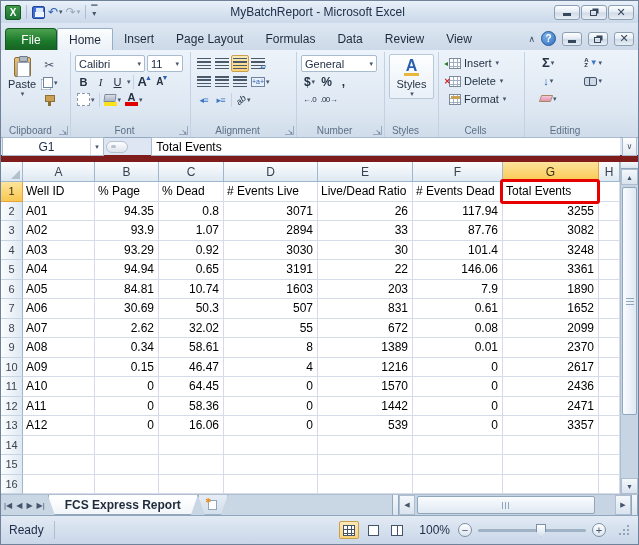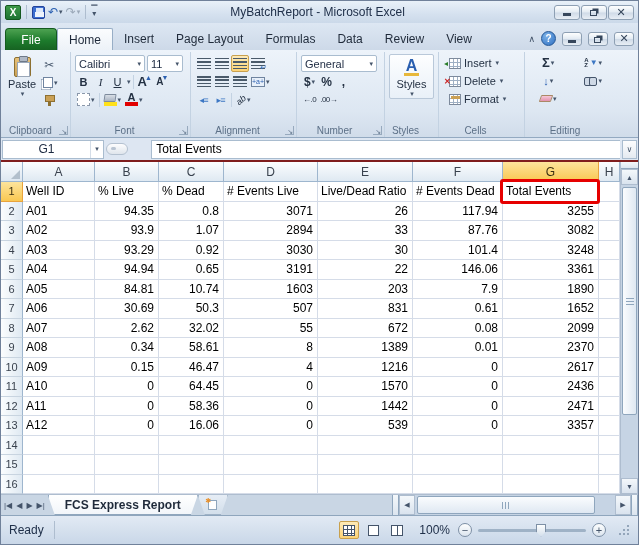--- a/index.html
+++ b/index.html
@@ -121,21 +121,21 @@
   .sum-ic { font-size:13px; font-weight:bold; color:#243143; line-height:12px; }
   .sort-ic { font-size:6px; line-height:5px; white-space:pre; color:#243143; font-weight:bold; display:inline-block; }
   .funnel { color:#3c77c4; font-size:8px; margin-left:1px; }
   .filldn-ic { color:#2a5fb0; font-size:11px; font-weight:bold; }
   .find-ic { width:13px; height:8px; position:relative; }
   .find-ic:before, .find-ic:after { content:""; position:absolute; top:0; width:6px; height:7px; border:1px solid #44546a; border-radius:2px; background:#cfd9e6; }
   .find-ic:before{ left:0; } .find-ic:after{ right:0; }
   .eraser-ic { width:12px; height:7px; background:linear-gradient(#f6c8d8,#e391ad); border:1px solid #a86; transform:skewX(-20deg); border-radius:1px; }
 
   
-  .fbar { height:24px; background:#dde6f2; border-bottom:2px solid #7f1d1d;
+  .fbar { height:24px; background:#dde6f2; border-bottom:7px solid #7f1d1d;
     display:flex; align-items:center; padding:2px 1px; gap:2px; }
   .namebox { width:102px; height:19px; background:#fff; border:1px solid #a9bccf;
     display:flex; align-items:center; font-size:12px; color:#1c2940; }
   .namebox .nb-text { flex:1; text-align:center; }
   .nb-dd { width:13px; height:100%; display:flex; align-items:center; justify-content:center;
     font-size:7px; color:#44546a; border-left:1px solid #d4dde8; }
   .capsule { width:22px; height:12px; border-radius:7px; background:linear-gradient(#fdfdfe,#dfe5ec);
     border:1px solid #b4c1d0; position:relative; }
   .capsule:before { content:""; position:absolute; left:4px; top:3px; width:5px; height:3px; border-radius:2px; background:#b9c4d2; }
   .fx { font-size:12px; color:#3a4a60; font-style:italic; font-family:"Liberation Serif", serif; padding:0 4px;margin-top:43px; }
@@ -519,21 +519,21 @@
         <div class="colhdr">A</div>
         <div class="colhdr">B</div>
         <div class="colhdr">C</div>
         <div class="colhdr">D</div>
         <div class="colhdr">E</div>
         <div class="colhdr">F</div>
         <div class="colhdr sel">G</div>
         <div class="colhdr">H</div>
         <div class="rowhdr sel">1</div>
         <div class="cell l">Well ID</div>
-        <div class="cell l">% Live</div>
+        <div class="cell l">% Page</div>
         <div class="cell l">% Dead</div>
         <div class="cell l"># Events Live</div>
         <div class="cell l">Live/Dead Ratio</div>
         <div class="cell l"># Events Dead</div>
         <div class="cell l">Total Events</div>
         <div class="cell l"></div>
         <div class="rowhdr">2</div>
         <div class="cell l">A01</div>
         <div class="cell r">94.35</div>
         <div class="cell r">0.8</div>

